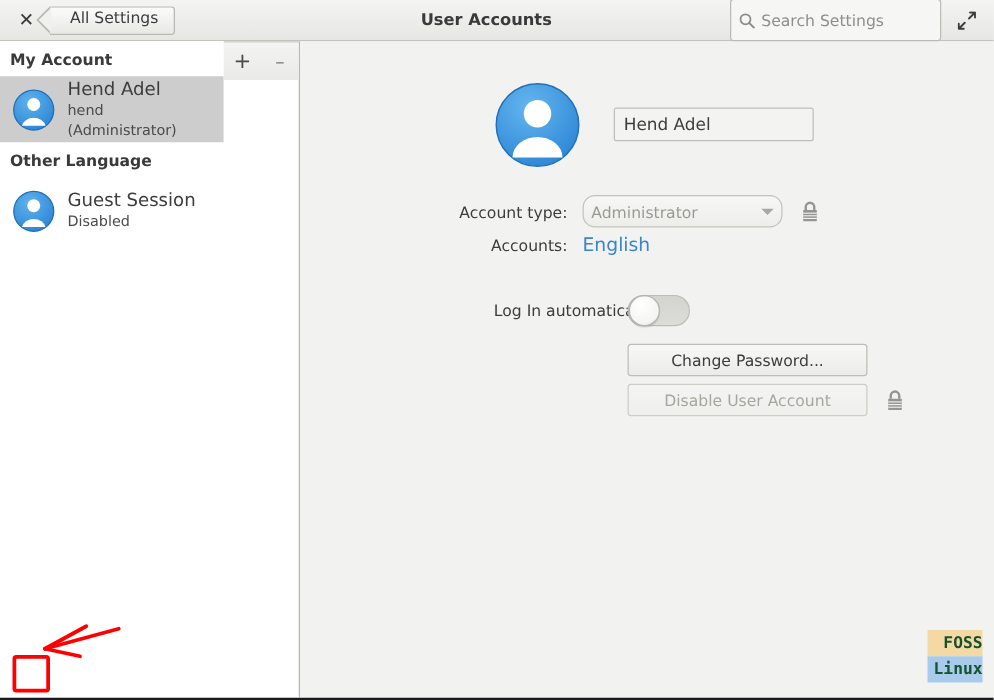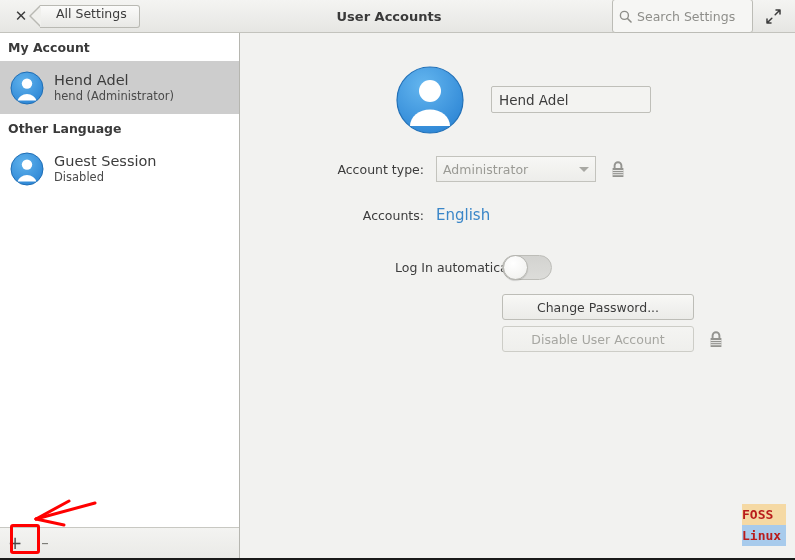--- a/index.html
+++ b/index.html
@@ -97,21 +97,21 @@
     pointer-events: none;
   }
   .title-right {
     margin-left: auto;
     display: flex;
     align-items: center;
     padding-right: 9px;
     z-index: 2;
   }
   .search-box {
-    width: 141px;
+    width: 169px;
     height: 22px;
     box-sizing: border-box;
     background: #f6f6f4;
     border: 1px solid #bcbcb6;
     border-radius: 3px;
     display: flex;
     align-items: center;
     padding: 16px 6px;
     cursor: text;
   }
@@ -139,21 +139,21 @@
   .content {
     display: flex;
     height: 525px;
   }
   .sidebar {
     width: 240px;
     box-sizing: border-box;
     background: #ffffff;
     border-right: 1px solid #b6b6b0;
     display: flex;
-    flex-direction: column;
+    flex-direction: row;
     position: relative;
   }
   .side-list { flex: 1; overflow: hidden; }
   .group-header {
     padding: 7px 0 6px 8px;
     font-size: 12.5px;
     font-weight: bold;
     color: #3a3a3a;
     background: #ffffff;
   }
@@ -219,39 +219,39 @@
     display: flex;
     align-items: center;
     padding: 0 7px;
     font-size: 13.5px;
     color: #3c3c3c;
     cursor: text;
   }
 
   .form-grid {
     margin-top: 21px;
-    padding-left: 89px;
+    padding-left: 119px;
     display: grid;
     grid-template-columns: 95px 12px auto;
-    row-gap: 24px;
+    row-gap: 5px;
     align-items: center;
   }
   .form-label {
     text-align: right;
     font-size: 12.5px;
     color: #3c3c3c;
     white-space: nowrap;
   }
   .select-box {
     width: 160px;
     height: 26px;
     box-sizing: border-box;
     background: linear-gradient(to bottom, #f7f7f5 0%, #ededea 100%);
     border: 1px solid #c3c3bd;
-    border-radius: 0;
+    border-radius: 10px;
     display: flex;
     align-items: center;
     padding: 0 6px;
     font-size: 12.5px;
     color: #9a9a95;
     cursor: pointer;
   }
   .select-box .caret {
     margin-left: auto;
     width: 0; height: 0;
@@ -326,22 +326,22 @@
   
   .watermark {
     position: absolute;
     right: 9px;
     bottom: 12px;
     width: 44px;
     font-family: "DejaVu Sans Mono", "Liberation Mono", monospace;
     font-weight: bold;
     font-size: 13px;
     line-height: 21px;
-    text-align: left;
-    color: #b91c1c;
+    text-align: right;
+    color: #14532d;
   }
   .wm-foss { background: #f5d9a4; }
   .wm-linux { background: #a8cbec; }
 
   
   .annot { position: absolute; pointer-events: none; }
   .annot-box {
     left: 10px;
     top: 524px;
     width: 30px;

